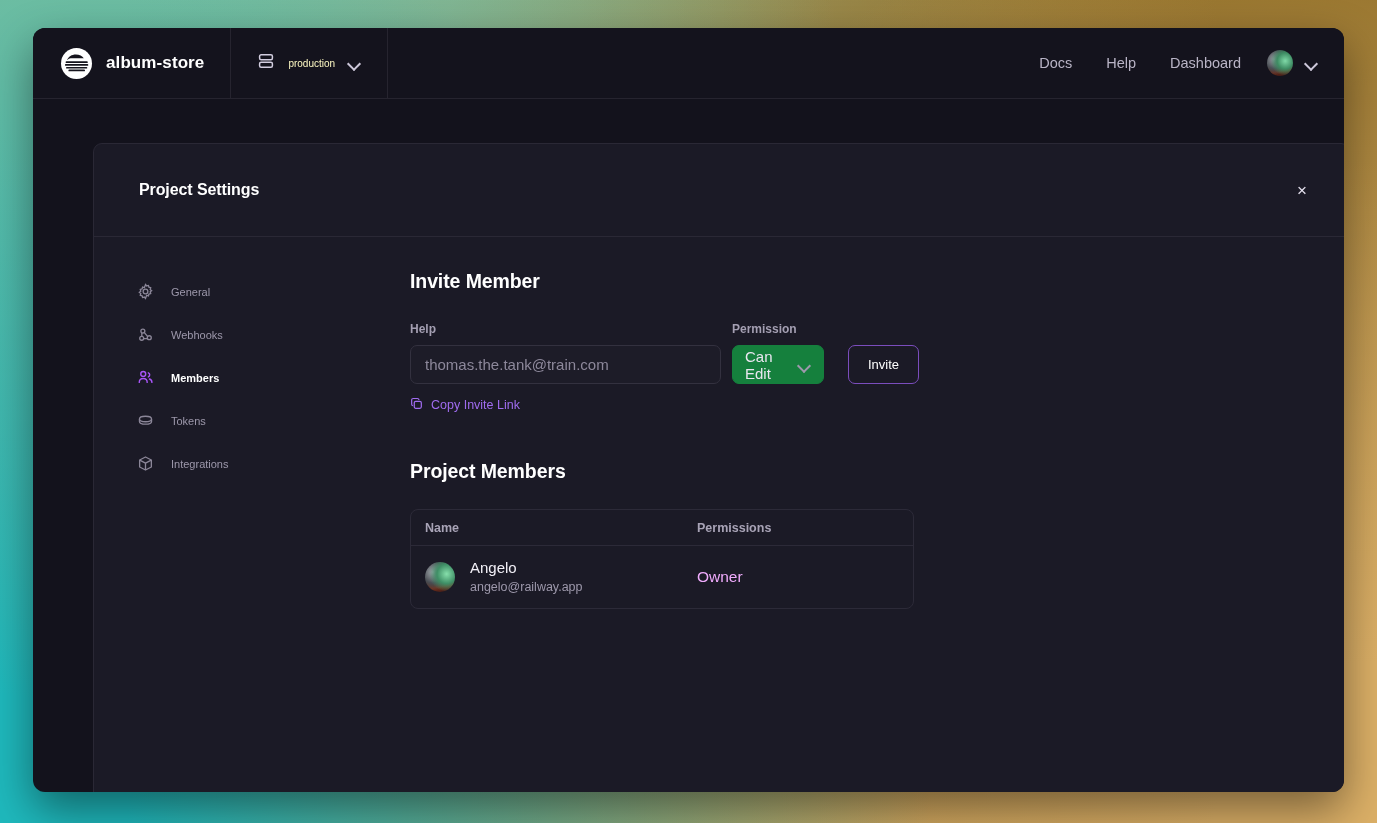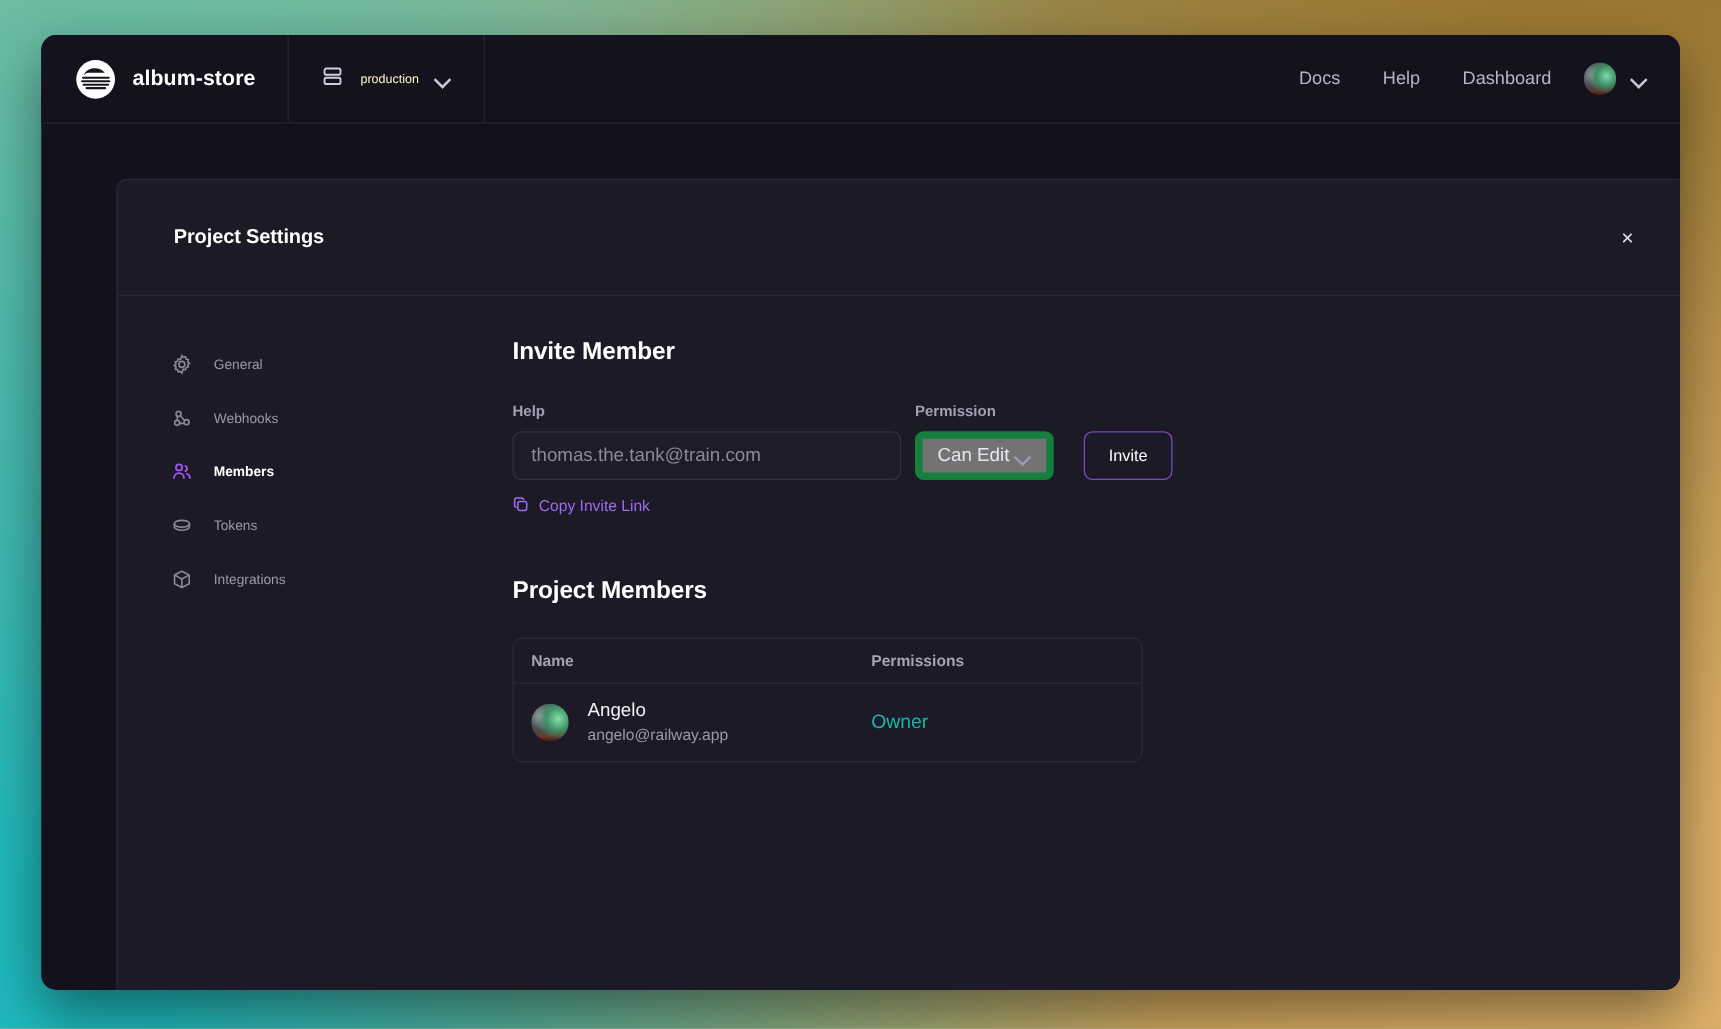--- a/index.html
+++ b/index.html
@@ -214,25 +214,25 @@
     background: #1d1c28;
     border: 1px solid #33313f;
     color: #e9e6f0;
     font-size: 15px;
     padding: 0 14px;
     font-family: "Liberation Sans", sans-serif;
     outline: none;
   }
   #email-input::placeholder { color: #8d889b; }
   #permission-select {
-    width: 111px;
+    width: 92px;
     height: 39px;
     border-radius: 7px;
-    background: #737373;
-    border: 6px solid #15803d;
+    background: #15803d;
+    border: 1px solid #15803d;
     color: #e9e6f0;
     font-size: 15px;
     padding: 0 12px;
     display: flex;
     align-items: center;
     justify-content: space-between;
     cursor: pointer;
   }
   #permission-select .chev::before { border-color: #9e99ad; }
   #invite-btn {
@@ -292,21 +292,21 @@
     width: 30px; height: 30px;
     border-radius: 50%;
     flex: none;
     background:
       radial-gradient(circle at 72% 40%, #86dfab 0%, #3f8f66 34%, rgba(63,143,102,0) 62%),
       radial-gradient(circle at 27% 34%, #a5abb1 0%, #4a4e54 36%, rgba(74,78,84,0) 62%),
       linear-gradient(170deg, #2d3135 0%, #1c1f22 45%, #78301a 78%, #2e171a 100%);
   }
   .member-name { color: #f2f0f7; font-size: 15px; line-height: 1.35; }
   .member-email { color: #9d98ab; font-size: 12.5px; line-height: 1.35; }
-  .perm-cell { color: #14b8a6; font-size: 15.5px; }
+  .perm-cell { color: #f0abfc; font-size: 15.5px; }
 </style>
 </head>
 <body>
 
 <div id="backdrop">
 
   <div id="app-window">
 
     <div id="topbar">
 

